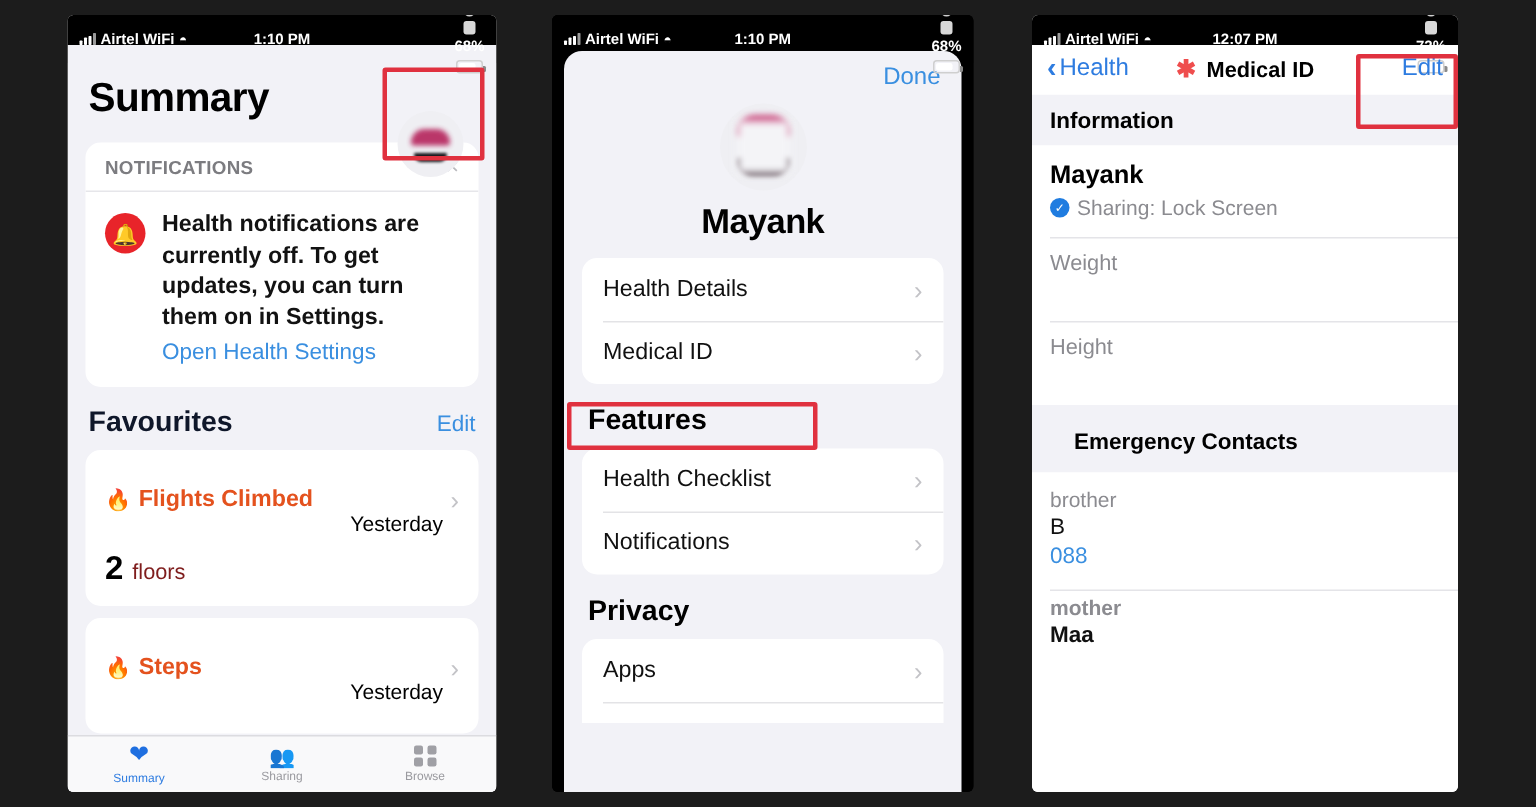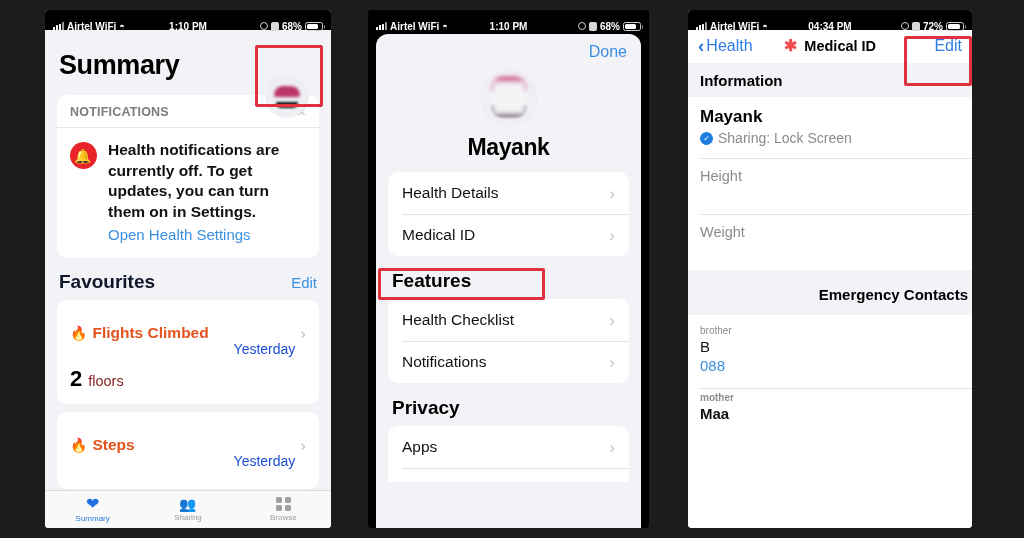--- a/index.html
+++ b/index.html
@@ -28,21 +28,21 @@
 
   
   .statusbar {
     height: 32px; background: #000; color: #fff;
     display: flex; align-items: center;
     font-size: 10px; font-weight: bold;
     padding: 16px 8px; position: relative;
   }
   .sb-left { display: flex; align-items: center; gap: 3px; }
   .sb-center { position: absolute; left: 0; right: 0; text-align: center; font-size: 10px; font-weight: bold; pointer-events: none; }
-  .sb-right { margin-left: auto; display: flex; align-items: center; gap: 3px; z-index: 2; }
+  .sb-right { margin-left: auto; display: flex; align-items: center; gap: 3px; z-index: 2; flex-direction: column; }
   .bars { display: flex; align-items: flex-end; gap: 1px; height: 8px; }
   .bars i { display: block; width: 2px; background: #fff; border-radius: .5px; }
   .bars i:nth-child(1){height:3px} .bars i:nth-child(2){height:5px}
   .bars i:nth-child(3){height:6.5px} .bars i:nth-child(4){height:8px;background:#9a9a9a}
   .wifi { font-size: 9px; }
   .dot-ic { width: 8px; height: 8px; border-radius: 50%; border: 1.2px solid #cfcfcf; display:inline-block; }
   .sq-ic { width: 8px; height: 9px; border-radius: 2px; background: #d8d8d8; display:inline-block; }
   .batt { width: 18px; height: 9px; border: 1px solid #cfcfcf; border-radius: 2.5px; position: relative; display:inline-block; }
   .batt::after { content:""; position:absolute; right:-3px; top:2.5px; width:1.5px; height:4px; background:#8a8a8a; border-radius:0 1px 1px 0; }
   .batt i { position:absolute; left:1px; top:1px; bottom:1px; background:#fff; border-radius:1.5px; }
@@ -80,21 +80,21 @@
   }
   .notif-txt { font-size:15.5px; font-weight:bold; color:#121212; line-height:1.33; }
   .notif-link { color:#3a8fe0; font-weight:normal; font-size:15px; display:block; margin-top:3px; }
   .fav-head { display:flex; align-items:baseline; padding: 13px 14px 7px; }
   .fav-head .t { font-size:19px; font-weight:bold; color:#0f172a; }
   .fav-head .e { margin-left:auto; color:#3a8fe0; font-size:15px; }
   .fav-card { background:#fff; border-radius:10px; margin: 0 12px 8px; padding: 9px 13px 12px; }
   .fav-top { display:flex; align-items:center; }
   .fav-name { color:#e4521e; font-size:15.5px; font-weight:bold; margin-left:5px; }
   .flame { color:#ec6024; font-size:14px; line-height:1; }
-  .fav-when { margin-left:auto; color:#1d4ed8; font-size:14px;margin-top:32px; }
+  .fav-when { margin-left:auto; color:#000000; font-size:14px;margin-top:32px; }
   .fav-when + .chev { margin-left:5px; }
   .fav-val { margin-top:9px; }
   .fav-val b { font-size:22px; font-weight:bold; color:#000; letter-spacing:-.5px; }
   .fav-val span { font-size:14.5px; color:#7f1d1d; margin-left:2px; }
   .tabbar {
     position:absolute; left:0; right:0; bottom:0; height:38px;
     background: rgba(249,249,250,.94); border-top:1px solid #dcdce0;
     display:flex; align-items:center;
   }
   .tab { flex:1; display:flex; flex-direction:column; align-items:center; gap:2px; }
@@ -131,21 +131,21 @@
   .nav-title .ast { color:#ef4d4d; font-size:16px; font-weight:bold; margin-right:3px; }
   .nav-edit { margin-left:auto; color:#2e7ce0; font-size:16px; z-index:2; }
   .grp-head { background:#f2f2f7; font-size:15px; font-weight:bold; color:#000; padding: 9px 12px 8px; }
   .p3row { background:#fff; padding: 10px 12px; position:relative; }
   .p3row + .p3row::before { content:""; position:absolute; left:12px; right:0; top:0; height:1px; background:#e4e4e8; }
   .p3-name { font-size:17px; font-weight:bold; color:#000; }
   .p3-share { display:flex; align-items:center; gap:5px; margin-top:3px; }
   .p3-share .badge { width:13px; height:13px; border-radius:50%; background:#1f7ce0; color:#fff; font-size:8px; display:flex; align-items:center; justify-content:center; }
   .p3-share .txt { font-size:14px; color:#8b8b90; }
   .p3-field { font-size:14.5px; color:#8b8b90; }
-  .p3-ct-rel { font-size:10px; color:#8b8b90; }
+  .p3-ct-rel { font-size:14px; color:#8b8b90; }
   .p3-ct-name { font-size:15px; color:#111; margin-top:2px; }
   .p3-ct-num { font-size:15px; color:#3a8fe0; margin-top:2px; }
 </style>
 </head>
 <body>
 
 <div class="stage">
 
   <div class="phone" id="phone1">
     <div class="screen">
@@ -327,21 +327,21 @@
         <div class="sb-left">
           <span class="bars">
               <i></i>
               <i></i>
               <i></i>
               <i></i>
             </span>
           <span>Airtel WiFi</span>
           <span class="wifi">◓</span>
         </div>
-        <div class="sb-center">04:34 PM</div>
+        <div class="sb-center">12:07 PM</div>
         <div class="sb-right">
           <span class="dot-ic"></span>
           <span class="sq-ic"></span>
           <span>72%</span>
           <span class="batt">
               <i style="width:12px"></i>
             </span>
         </div>
       </div>
 
@@ -363,27 +363,27 @@
 
         <div class="p3row" style="padding:10px 12px 12px;">
           <div class="p3-name">Mayank</div>
           <div class="p3-share">
             <span class="badge">✓</span>
             <span class="txt">Sharing: Lock Screen</span>
           </div>
         </div>
 
         <div class="p3row" style="height:56px;">
+          <div class="p3-field">Weight</div>
+        </div>
+        <div class="p3row" style="height:56px;">
           <div class="p3-field">Height</div>
         </div>
-        <div class="p3row" style="height:56px;">
-          <div class="p3-field">Weight</div>
-        </div>
-
-        <div class="grp-head" style="padding:16px 4px 12px;text-align:right;">Emergency Contacts</div>
+
+        <div class="grp-head" style="padding:16px 28px 12px;">Emergency Contacts</div>
 
         <div class="p3row" style="padding:10px 12px 14px;">
           <div class="p3-ct-rel">brother</div>
           <div class="p3-ct-name">B</div>
           <div class="p3-ct-num">088</div>
         </div>
 
         <div class="p3row" style="padding:4px 12px 14px;font-weight:bold;">
           <div class="p3-ct-rel">mother</div>
           <div class="p3-ct-name">Maa</div>

